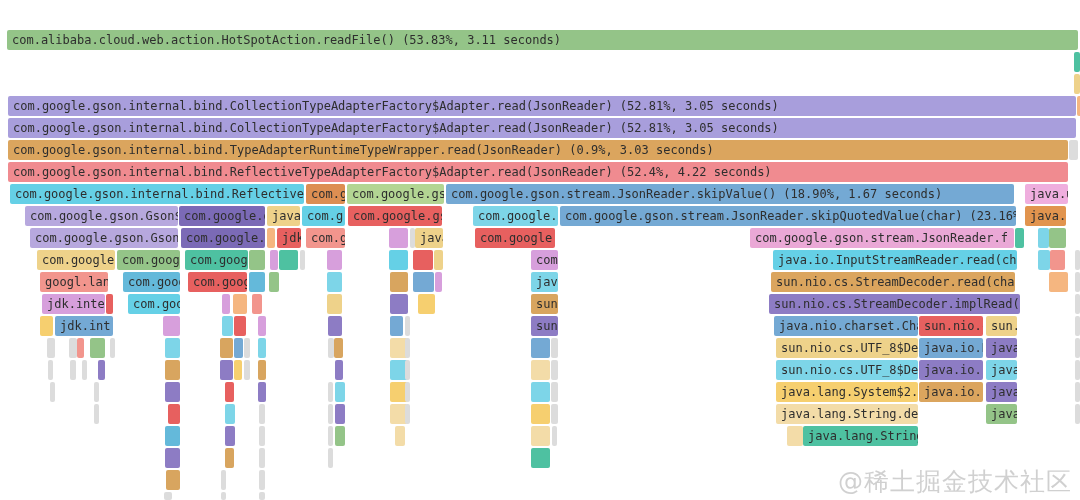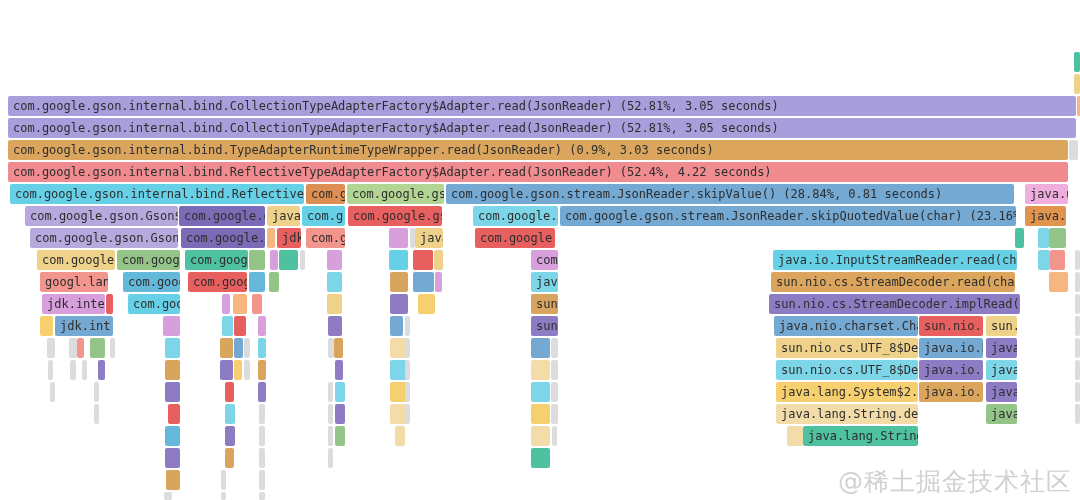--- a/index.html
+++ b/index.html
@@ -9,50 +9,52 @@
   .seg{position:absolute;height:20px;line-height:20px;font-size:12px;color:#2e2e2e;
        overflow:hidden;white-space:nowrap;padding-left:5px;box-sizing:border-box;
        border-radius:2px;cursor:pointer;}
   .watermark{position:absolute;right:8px;bottom:2px;font-size:25px;letter-spacing:1px;
        color:#ababab;opacity:0.55;font-family:"DejaVu Sans",sans-serif;pointer-events:none;}
 </style>
 </head>
 <body>
 
 <div id="flame">
+    <div class="seg" style="left: 7px; top: 30px; width: 1071px; height: 20px; background: rgb(148, 196, 136);">com.alibaba.cloud.web.action.HotSpotAction.readFile() (53.83%, 3.11 seconds)</div>
     <div class="seg" style="left: 1074px; top: 52px; width: 6px; height: 20px; background: rgb(78, 193, 161);"></div>
     <div class="seg" style="left: 1074px; top: 74px; width: 6px; height: 20px; background: rgb(238, 210, 138);"></div>
     <div class="seg" style="left: 8px; top: 96px; width: 1068px; height: 20px; background: rgb(168, 158, 220);">com.google.gson.internal.bind.CollectionTypeAdapterFactory$Adapter.read(JsonReader) (52.81%, 3.05 seconds)</div>
     <div class="seg" style="left: 1077px; top: 96px; width: 3px; height: 20px; background: rgb(245, 182, 128);"></div>
     <div class="seg" style="left: 8px; top: 118px; width: 1068px; height: 20px; background: rgb(168, 158, 220);">com.google.gson.internal.bind.CollectionTypeAdapterFactory$Adapter.read(JsonReader) (52.81%, 3.05 seconds)</div>
     <div class="seg" style="left: 8px; top: 140px; width: 1060px; height: 20px; background: rgb(219, 165, 94);">com.google.gson.internal.bind.TypeAdapterRuntimeTypeWrapper.read(JsonReader) (0.9%, 3.03 seconds)</div>
     <div class="seg" style="left: 1069px; top: 140px; width: 9px; height: 20px; background: rgb(220, 220, 220);"></div>
     <div class="seg" style="left: 8px; top: 162px; width: 1060px; height: 20px; background: rgb(240, 139, 144);">com.google.gson.internal.bind.ReflectiveTypeAdapterFactory$Adapter.read(JsonReader) (52.4%, 4.22 seconds)</div>
     <div class="seg" style="left: 10px; top: 184px; width: 294px; height: 20px; background: rgb(101, 208, 230);">com.google.gson.internal.bind.ReflectiveT</div>
     <div class="seg" style="left: 306px; top: 184px; width: 39px; height: 20px; background: rgb(221, 142, 82);">com.g</div>
     <div class="seg" style="left: 347px; top: 184px; width: 97px; height: 20px; background: rgb(179, 213, 147);">com.google.gs</div>
-    <div class="seg" style="left: 446px; top: 184px; width: 568px; height: 20px; background: rgb(116, 169, 212);">com.google.gson.stream.JsonReader.skipValue() (28.84%, 0.81 seconds)</div>
+    <div class="seg" style="left: 446px; top: 184px; width: 568px; height: 20px; background: rgb(116, 169, 212);">com.google.gson.stream.JsonReader.skipValue() (18.90%, 1.67 seconds)</div>
     <div class="seg" style="left: 1025px; top: 184px; width: 43px; height: 20px; background: rgb(239, 174, 222);">java.u</div>
     <div class="seg" style="left: 25px; top: 206px; width: 153px; height: 20px; background: rgb(183, 168, 222);">com.google.gson.Gson$1</div>
     <div class="seg" style="left: 179px; top: 206px; width: 86px; height: 20px; background: rgb(123, 106, 182);">com.google.g</div>
     <div class="seg" style="left: 267px; top: 206px; width: 33px; height: 20px; background: rgb(238, 210, 138);">java.</div>
     <div class="seg" style="left: 302px; top: 206px; width: 43px; height: 20px; background: rgb(101, 208, 230);">com.g</div>
     <div class="seg" style="left: 348px; top: 206px; width: 94px; height: 20px; background: rgb(231, 96, 95);">com.google.gs</div>
     <div class="seg" style="left: 473px; top: 206px; width: 85px; height: 20px; background: rgb(125, 213, 232);">com.google.g</div>
     <div class="seg" style="left: 560px; top: 206px; width: 456px; height: 20px; background: rgb(116, 169, 212);">com.google.gson.stream.JsonReader.skipQuotedValue(char) (23.16%, 1</div>
     <div class="seg" style="left: 1025px; top: 206px; width: 41px; height: 20px; background: rgb(225, 148, 78);">java.</div>
     <div class="seg" style="left: 30px; top: 228px; width: 148px; height: 20px; background: rgb(183, 168, 222);">com.google.gson.Gson$</div>
     <div class="seg" style="left: 181px; top: 228px; width: 84px; height: 20px; background: rgb(123, 106, 182);">com.google.g</div>
     <div class="seg" style="left: 267px; top: 228px; width: 8px; height: 20px; background: rgb(245, 182, 128);"></div>
     <div class="seg" style="left: 277px; top: 228px; width: 24px; height: 20px; background: rgb(231, 96, 95);">jdk</div>
     <div class="seg" style="left: 306px; top: 228px; width: 39px; height: 20px; background: rgb(242, 149, 141);">com.g</div>
     <div class="seg" style="left: 389px; top: 228px; width: 19px; height: 20px; background: rgb(215, 159, 220);"></div>
     <div class="seg" style="left: 410px; top: 228px; width: 5px; height: 20px; background: rgb(220, 220, 220);"></div>
     <div class="seg" style="left: 415px; top: 228px; width: 28px; height: 20px; background: rgb(238, 210, 138);">java</div>
     <div class="seg" style="left: 475px; top: 228px; width: 80px; height: 20px; background: rgb(231, 96, 95);">com.google</div>
+    <div class="seg" style="left: 750px; top: 228px; width: 264px; height: 20px; background: rgb(234, 168, 214);">com.google.gson.stream.JsonReader.f</div>
     <div class="seg" style="left: 1015px; top: 228px; width: 9px; height: 20px; background: rgb(78, 193, 161);"></div>
     <div class="seg" style="left: 1038px; top: 228px; width: 11px; height: 20px; background: rgb(125, 213, 232);"></div>
     <div class="seg" style="left: 1049px; top: 228px; width: 17px; height: 20px; background: rgb(148, 196, 136);"></div>
     <div class="seg" style="left: 37px; top: 250px; width: 78px; height: 20px; background: rgb(238, 210, 138);">com.google.</div>
     <div class="seg" style="left: 117px; top: 250px; width: 63px; height: 20px; background: rgb(148, 196, 136);">com.googl</div>
     <div class="seg" style="left: 185px; top: 250px; width: 63px; height: 20px; background: rgb(78, 193, 161);">com.googl</div>
     <div class="seg" style="left: 249px; top: 250px; width: 16px; height: 20px; background: rgb(148, 196, 136);"></div>
     <div class="seg" style="left: 270px; top: 250px; width: 8px; height: 20px; background: rgb(215, 159, 220);"></div>
     <div class="seg" style="left: 279px; top: 250px; width: 19px; height: 20px; background: rgb(78, 193, 161);"></div>
     <div class="seg" style="left: 300px; top: 250px; width: 5px; height: 20px; background: rgb(220, 220, 220);"></div>

